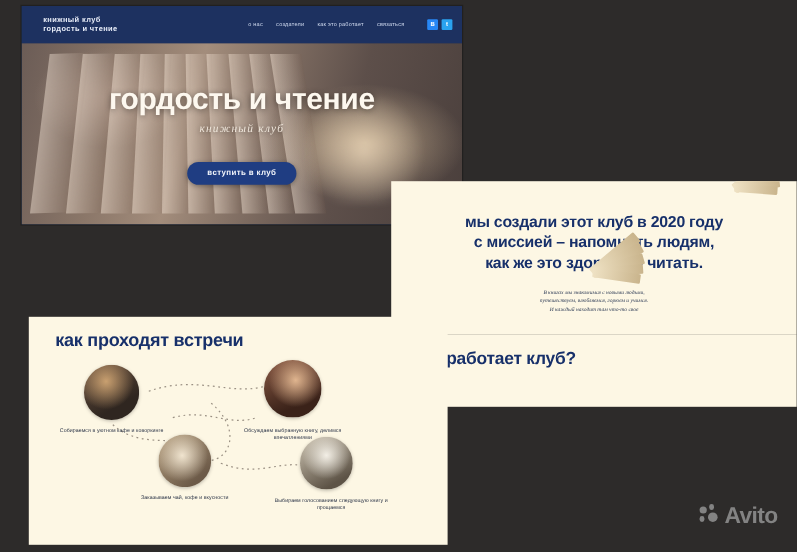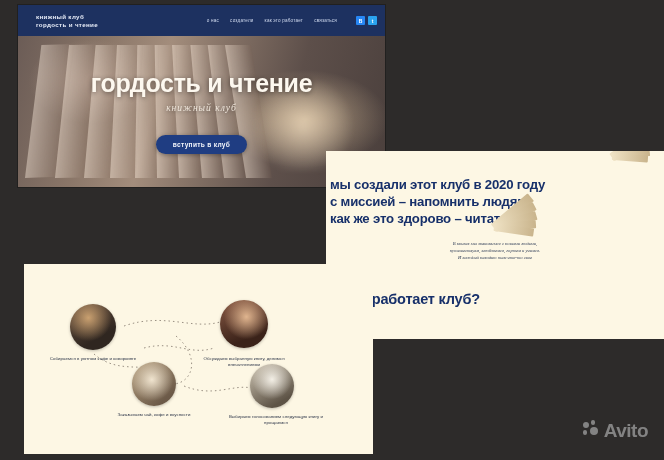--- a/index.html
+++ b/index.html
@@ -79,21 +79,21 @@
     box-shadow:0 1px 4px rgba(0,0,0,.35);
   }
 
   
   .panel-mission{
     position:absolute; left:326px; top:151px; width:338px; height:128px;
     background:#fdf7e4; overflow:hidden;
   }
   .mission-h{
     color:#17306a; font-size:13.2px; font-weight:700; line-height:1.28;
-    text-align:left; padding:26px 4px 0; letter-spacing:-.2px;
+    text-align:center; padding:26px 18px 0; letter-spacing:-.2px;
   }
   .mission-p{
     font-family:"Liberation Serif", serif; font-style:italic;
     color:#2c3a55; font-size:4.6px; line-height:1.55;
     text-align:center; margin-top:12px; padding:0 40px;
   }
   .book-deco{ position:absolute; pointer-events:none; }
   .book-deco span{
     position:absolute; left:0; top:0; display:block;
     background:linear-gradient(90deg,#efe2c4,#c9b48c);
@@ -240,20 +240,21 @@
     <span style="width:42px;height:8px;transform:rotate(-4deg);"></span>
     <span style="width:40px;height:8px;transform:rotate(8deg);"></span>
   </div>
 </div>
 
 <div class="panel-how">
   <div class="how-h">как работает клуб?</div>
 </div>
 
 <div class="panel-meet">
+  <div class="meet-h">как проходят встречи</div>
 
   <div class="meet-stage">
     <svg class="dots" width="349" height="190">
       <path d="M100,62 C140,48 168,66 196,58" stroke="#9a9083" stroke-width="1" fill="none" stroke-dasharray="1.5 3"></path>
       <path d="M152,72 C176,92 170,118 150,120" stroke="#9a9083" stroke-width="1" fill="none" stroke-dasharray="1.5 3"></path>
       <path d="M70,90 C96,112 122,96 148,110" stroke="#9a9083" stroke-width="1" fill="none" stroke-dasharray="1.5 3"></path>
       <path d="M160,122 C190,134 208,120 228,124" stroke="#9a9083" stroke-width="1" fill="none" stroke-dasharray="1.5 3"></path>
       <path d="M120,84 C150,76 166,92 190,84" stroke="#9a9083" stroke-width="1" fill="none" stroke-dasharray="1.5 3"></path>
     </svg>
 

